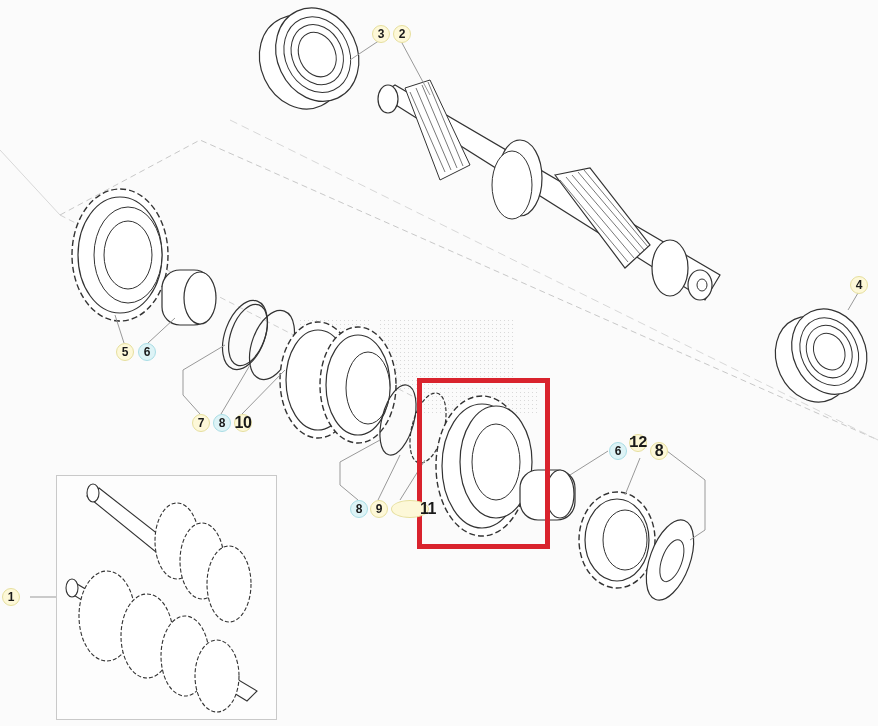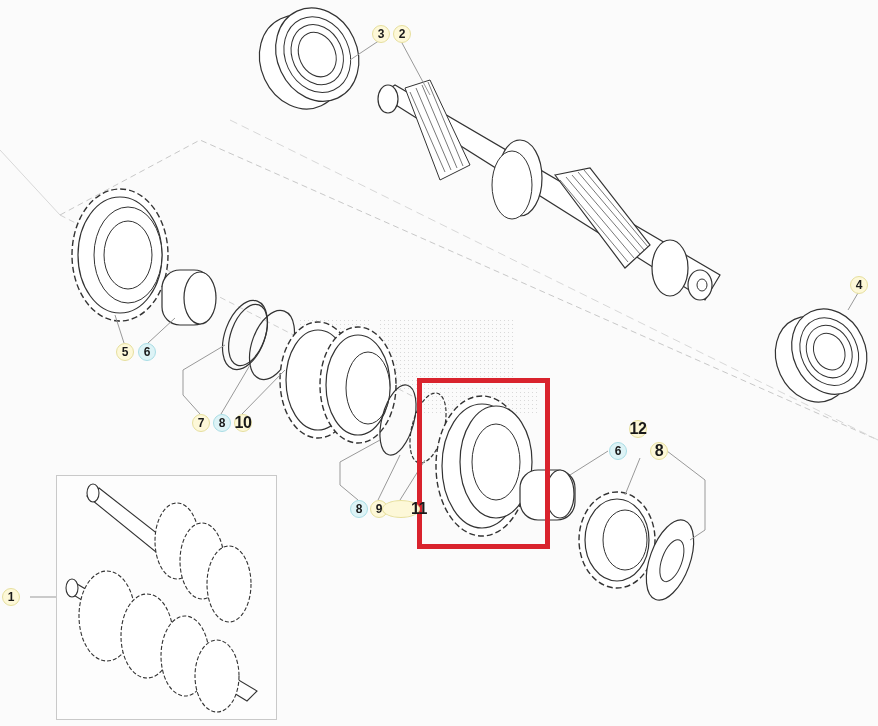--- a/index.html
+++ b/index.html
@@ -180,17 +180,17 @@
   <div class="badge yellow" style="left:393px;top:25px;">2</div>
   <div class="badge yellow" style="left:372px;top:25px;">3</div>
   <div class="badge yellow" style="left:850px;top:276px;">4</div>
   <div class="badge yellow" style="left:116px;top:343px;">5</div>
   <div class="badge cyan" style="left:138px;top:343px;">6</div>
   <div class="badge yellow" style="left:192px;top:414px;">7</div>
   <div class="badge cyan" style="left:213px;top:414px;">8</div>
   <div class="badge yellow two" style="left:234px;top:414px;">10</div>
   <div class="badge cyan" style="left:350px;top:500px;">8</div>
   <div class="badge yellow" style="left:370px;top:500px;">9</div>
-  <div class="badge yellow two" style="left:382px;top:500px;padding-left:36px;">11</div>
+  <div class="badge yellow two" style="left:391px;top:500px;padding-left:36px;">11</div>
   <div class="badge cyan" style="left:609px;top:442px;">6</div>
-  <div class="badge yellow two" style="left:629px;top:420px;">12</div>
+  <div class="badge yellow two" style="left:629px;top:434px;font-family:Liberation Mono, monospace;">12</div>
   <div class="badge yellow two" style="left:650px;top:442px;">8</div>
 </div>
 
 </body></html>

